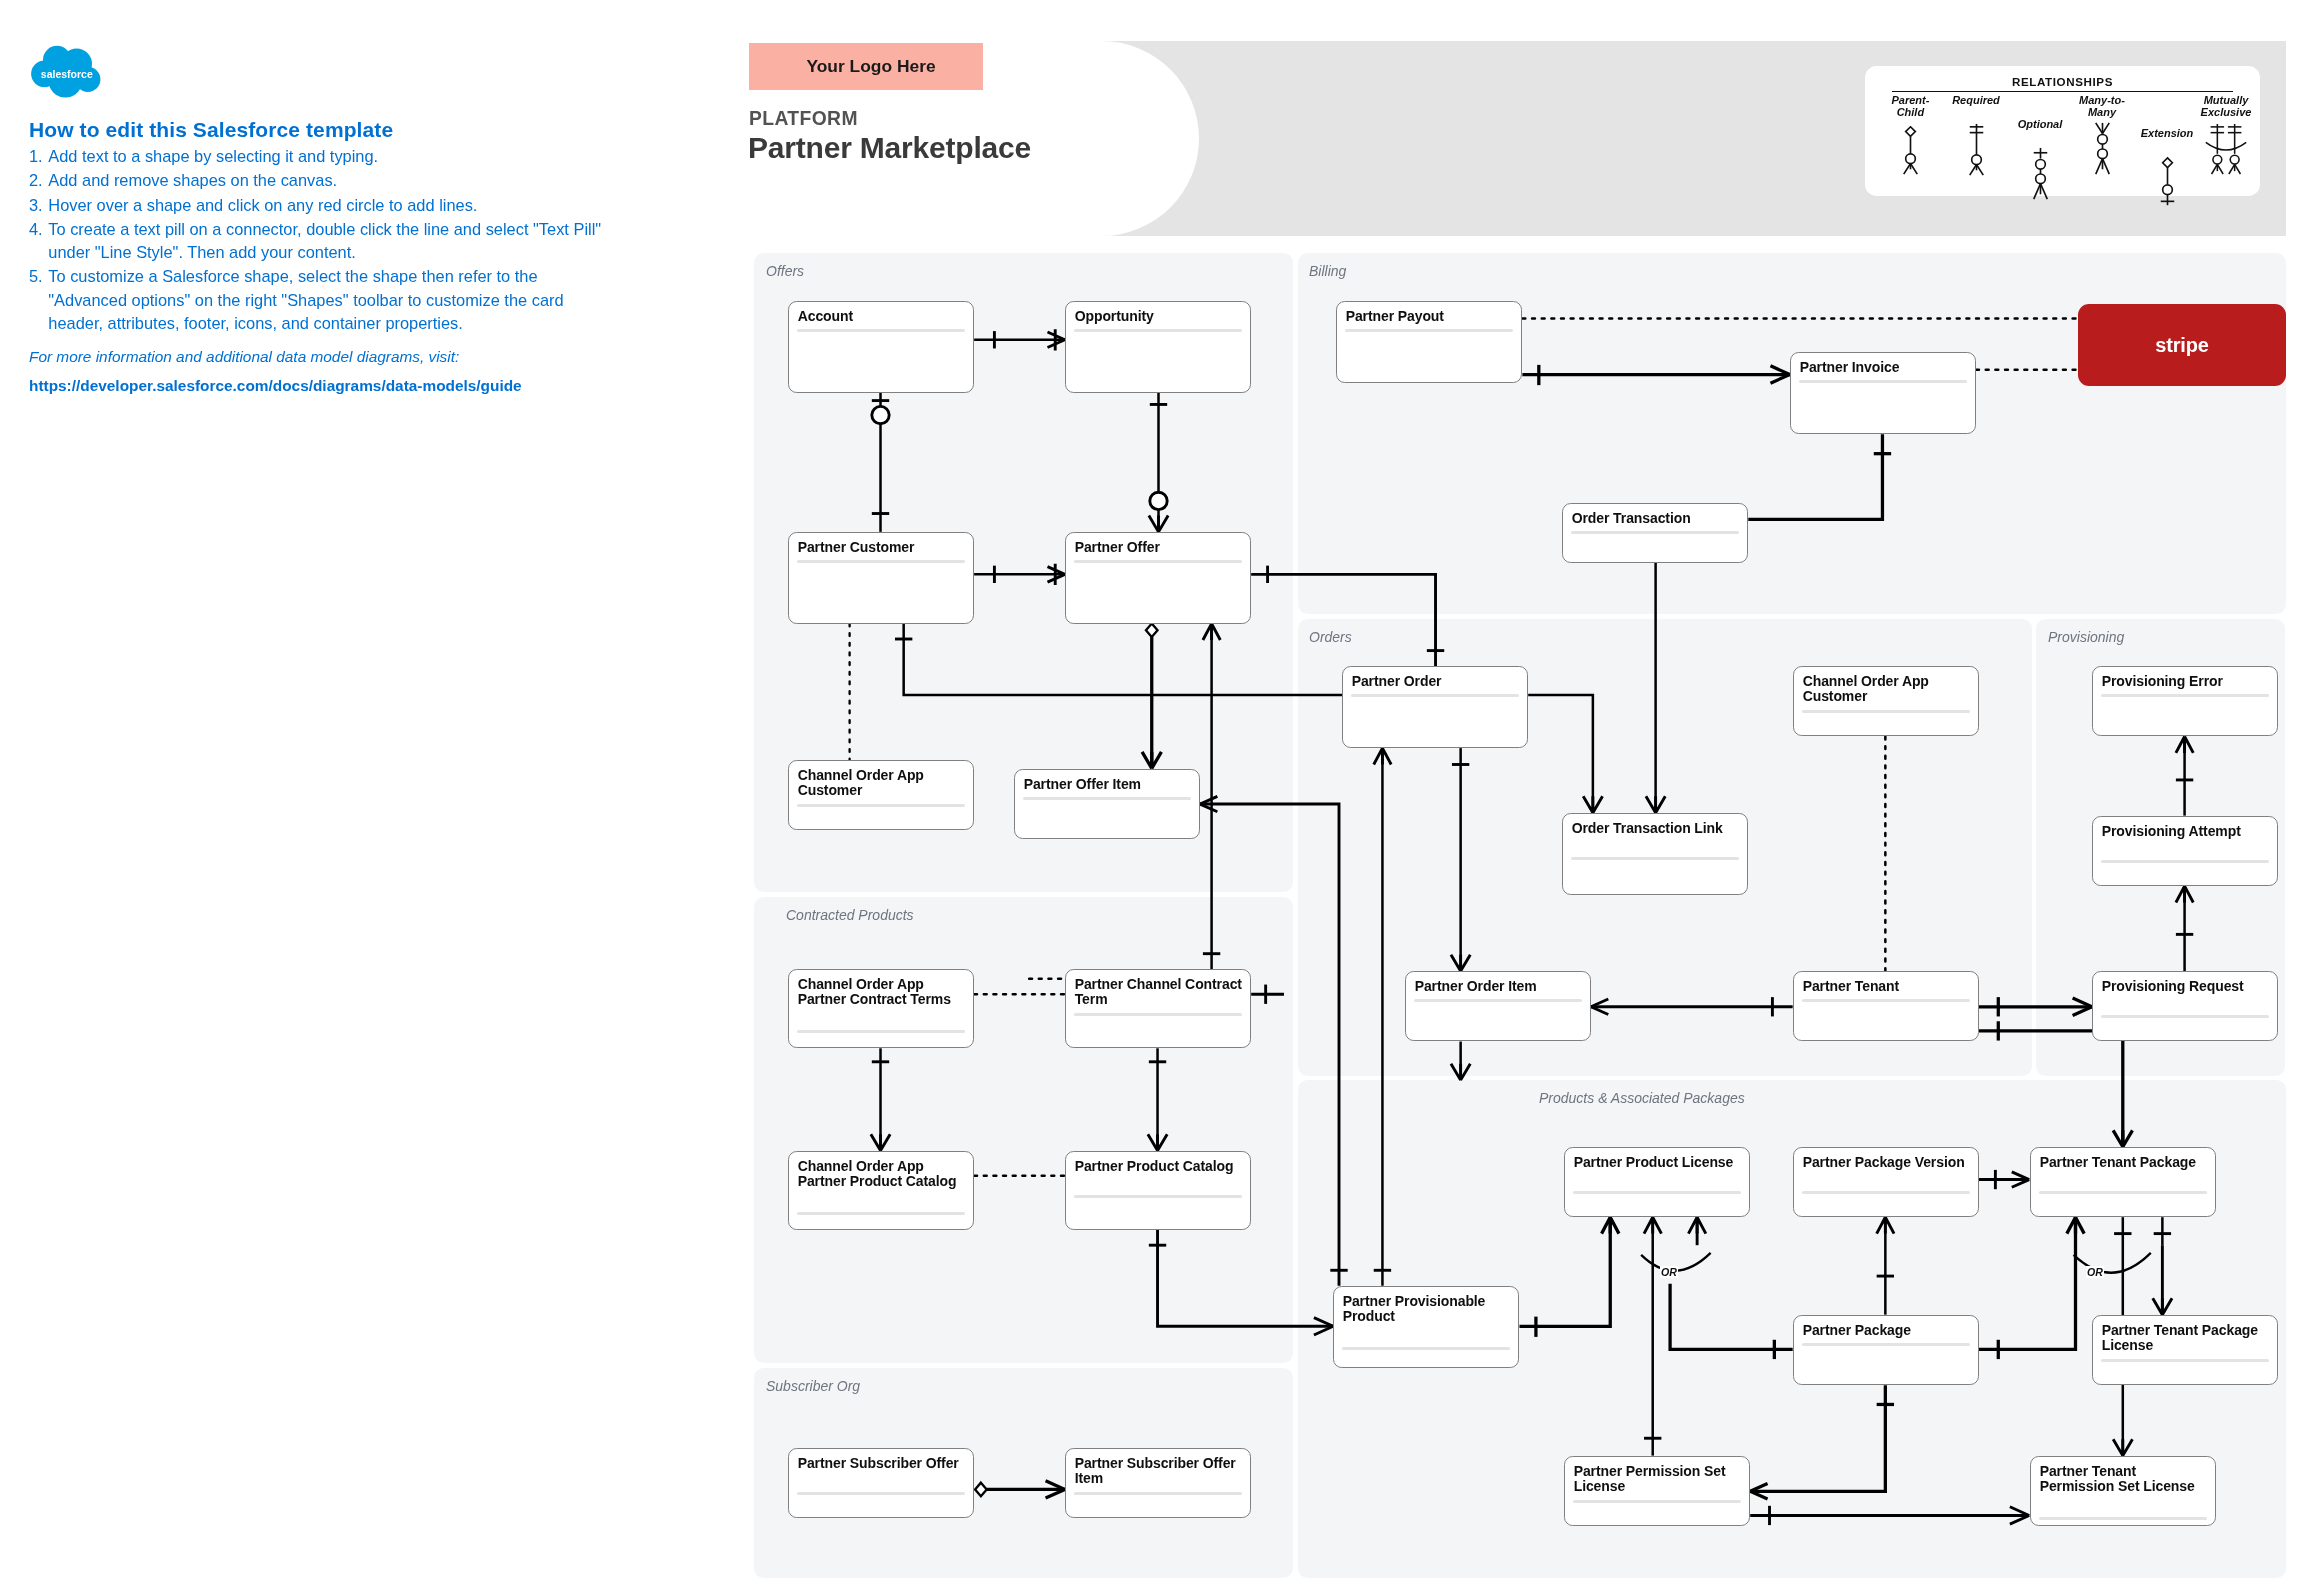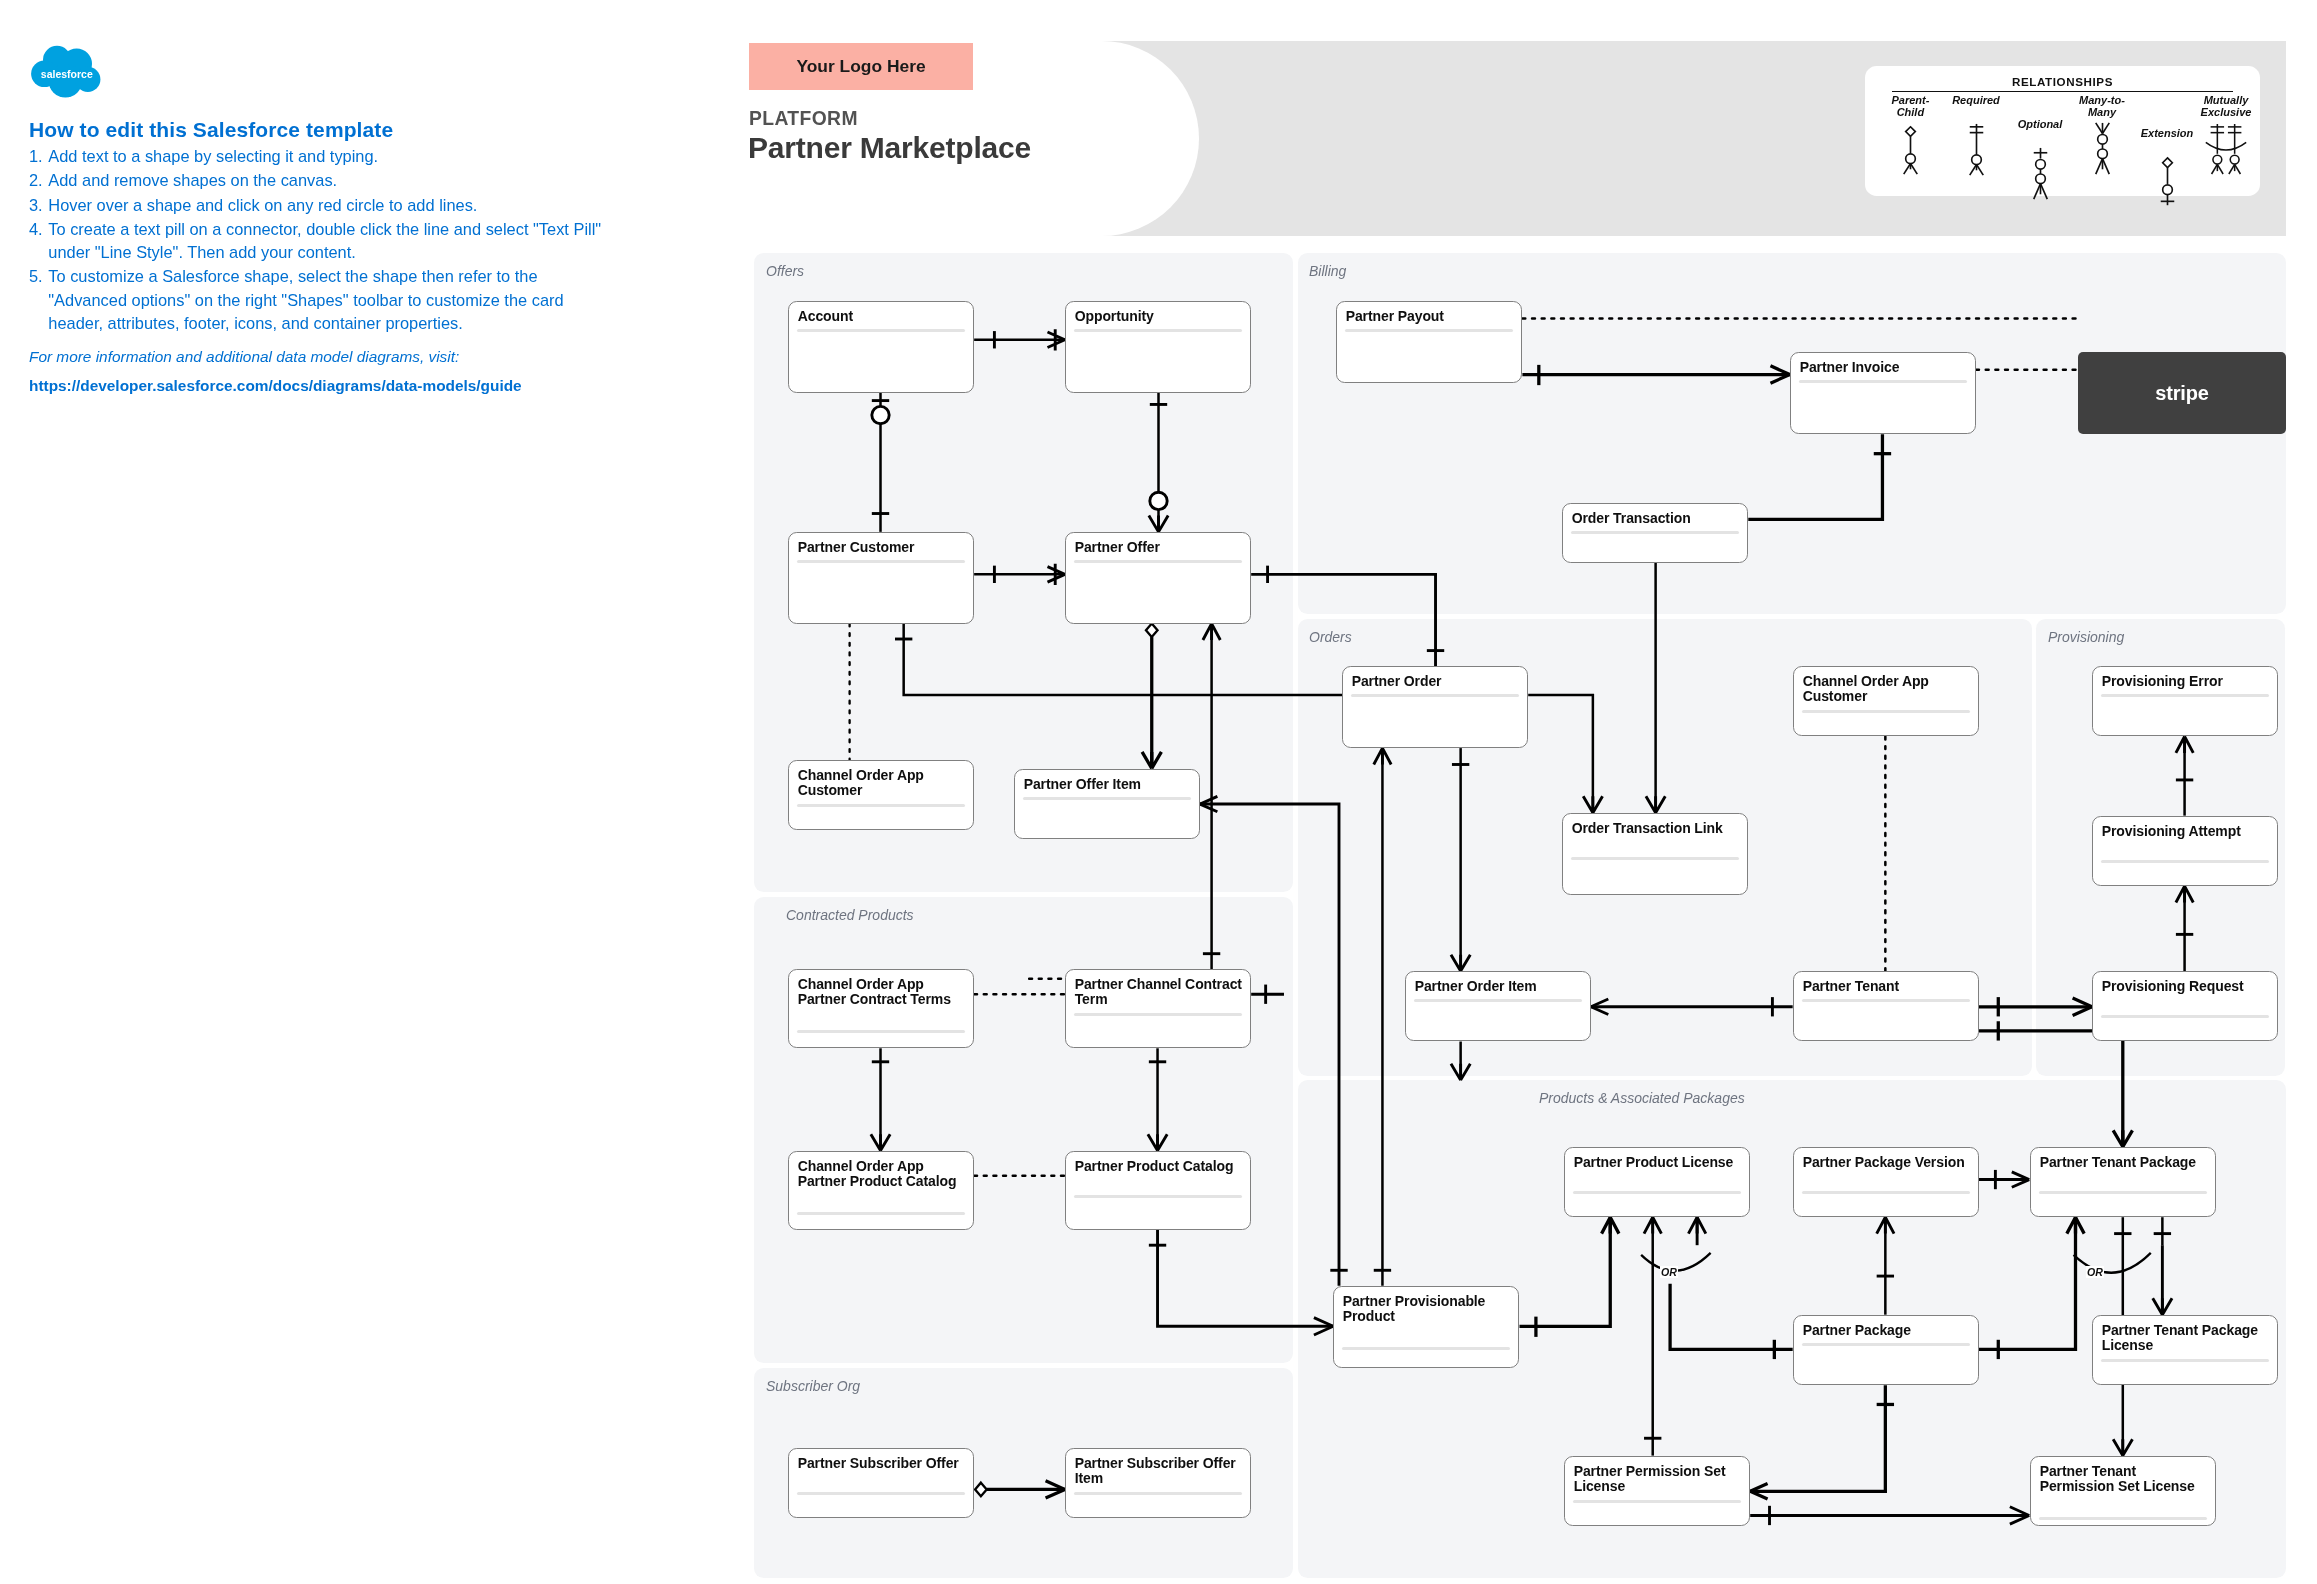--- a/index.html
+++ b/index.html
@@ -31,21 +31,21 @@
   #header-band{
     left:1097px;top:41px;width:1189px;height:195px;background:#e4e4e4;
   }
   #header-band-notch{
     left:1097px;top:41px;width:102px;height:195px;background:#ffffff;
     border-radius:0 102px 102px 0;
   }
   #logo-placeholder{
     left:749px;top:43px;width:224px;height:47px;background:#fbb0a4;
     display:flex;align-items:center;justify-content:center;
-    font-size:17.4px;font-weight:bold;color:#1a1a1a;
+    font-size:17.4px;font-weight:bold;color:#1a1a1a;padding-left:10px;
   }
   #platform-label{
     left:749px;top:108px;font-size:19.3px;font-weight:bold;color:#525252;letter-spacing:0.4px;
   }
   #diagram-title{
     left:748px;top:131px;font-size:30px;font-weight:bold;color:#3a3a3a;letter-spacing:-0.2px;
   }
 
   
   #legend-card{
@@ -80,23 +80,23 @@
     font-size:14px;font-weight:bold;color:#0f0f0f;line-height:1.12;letter-spacing:-0.1px;
   }
   .entity .divider{
     position:absolute;left:7.7px;right:7.7px;height:2.9px;background:#e3e3e3;border-radius:1.9px;
   }
   .entity.d1 .divider{top:27px;}
   .entity.d2 .divider{top:43px;}
   .entity.d3 .divider{top:60px;}
 
   .ext-entity{
-    position:absolute;background:#404040;border-radius:5px;
+    position:absolute;background:#b91c1c;border-radius:11px;
     display:flex;align-items:center;justify-content:center;
-    font-size:20px;font-weight:bold;color:#ffffff;letter-spacing:-0.2px;margin-top:48px;
+    font-size:20px;font-weight:bold;color:#ffffff;letter-spacing:-0.2px;
   }
 
   #wires{position:absolute;left:0;top:0;width:2317px;height:1584px;pointer-events:none;}
   .or-pill{
     position:absolute;font-size:10.6px;font-style:italic;font-weight:bold;color:#111;background:#ffffff;
     padding:0 1px;
   }
 </style>
 </head>
 <body>

